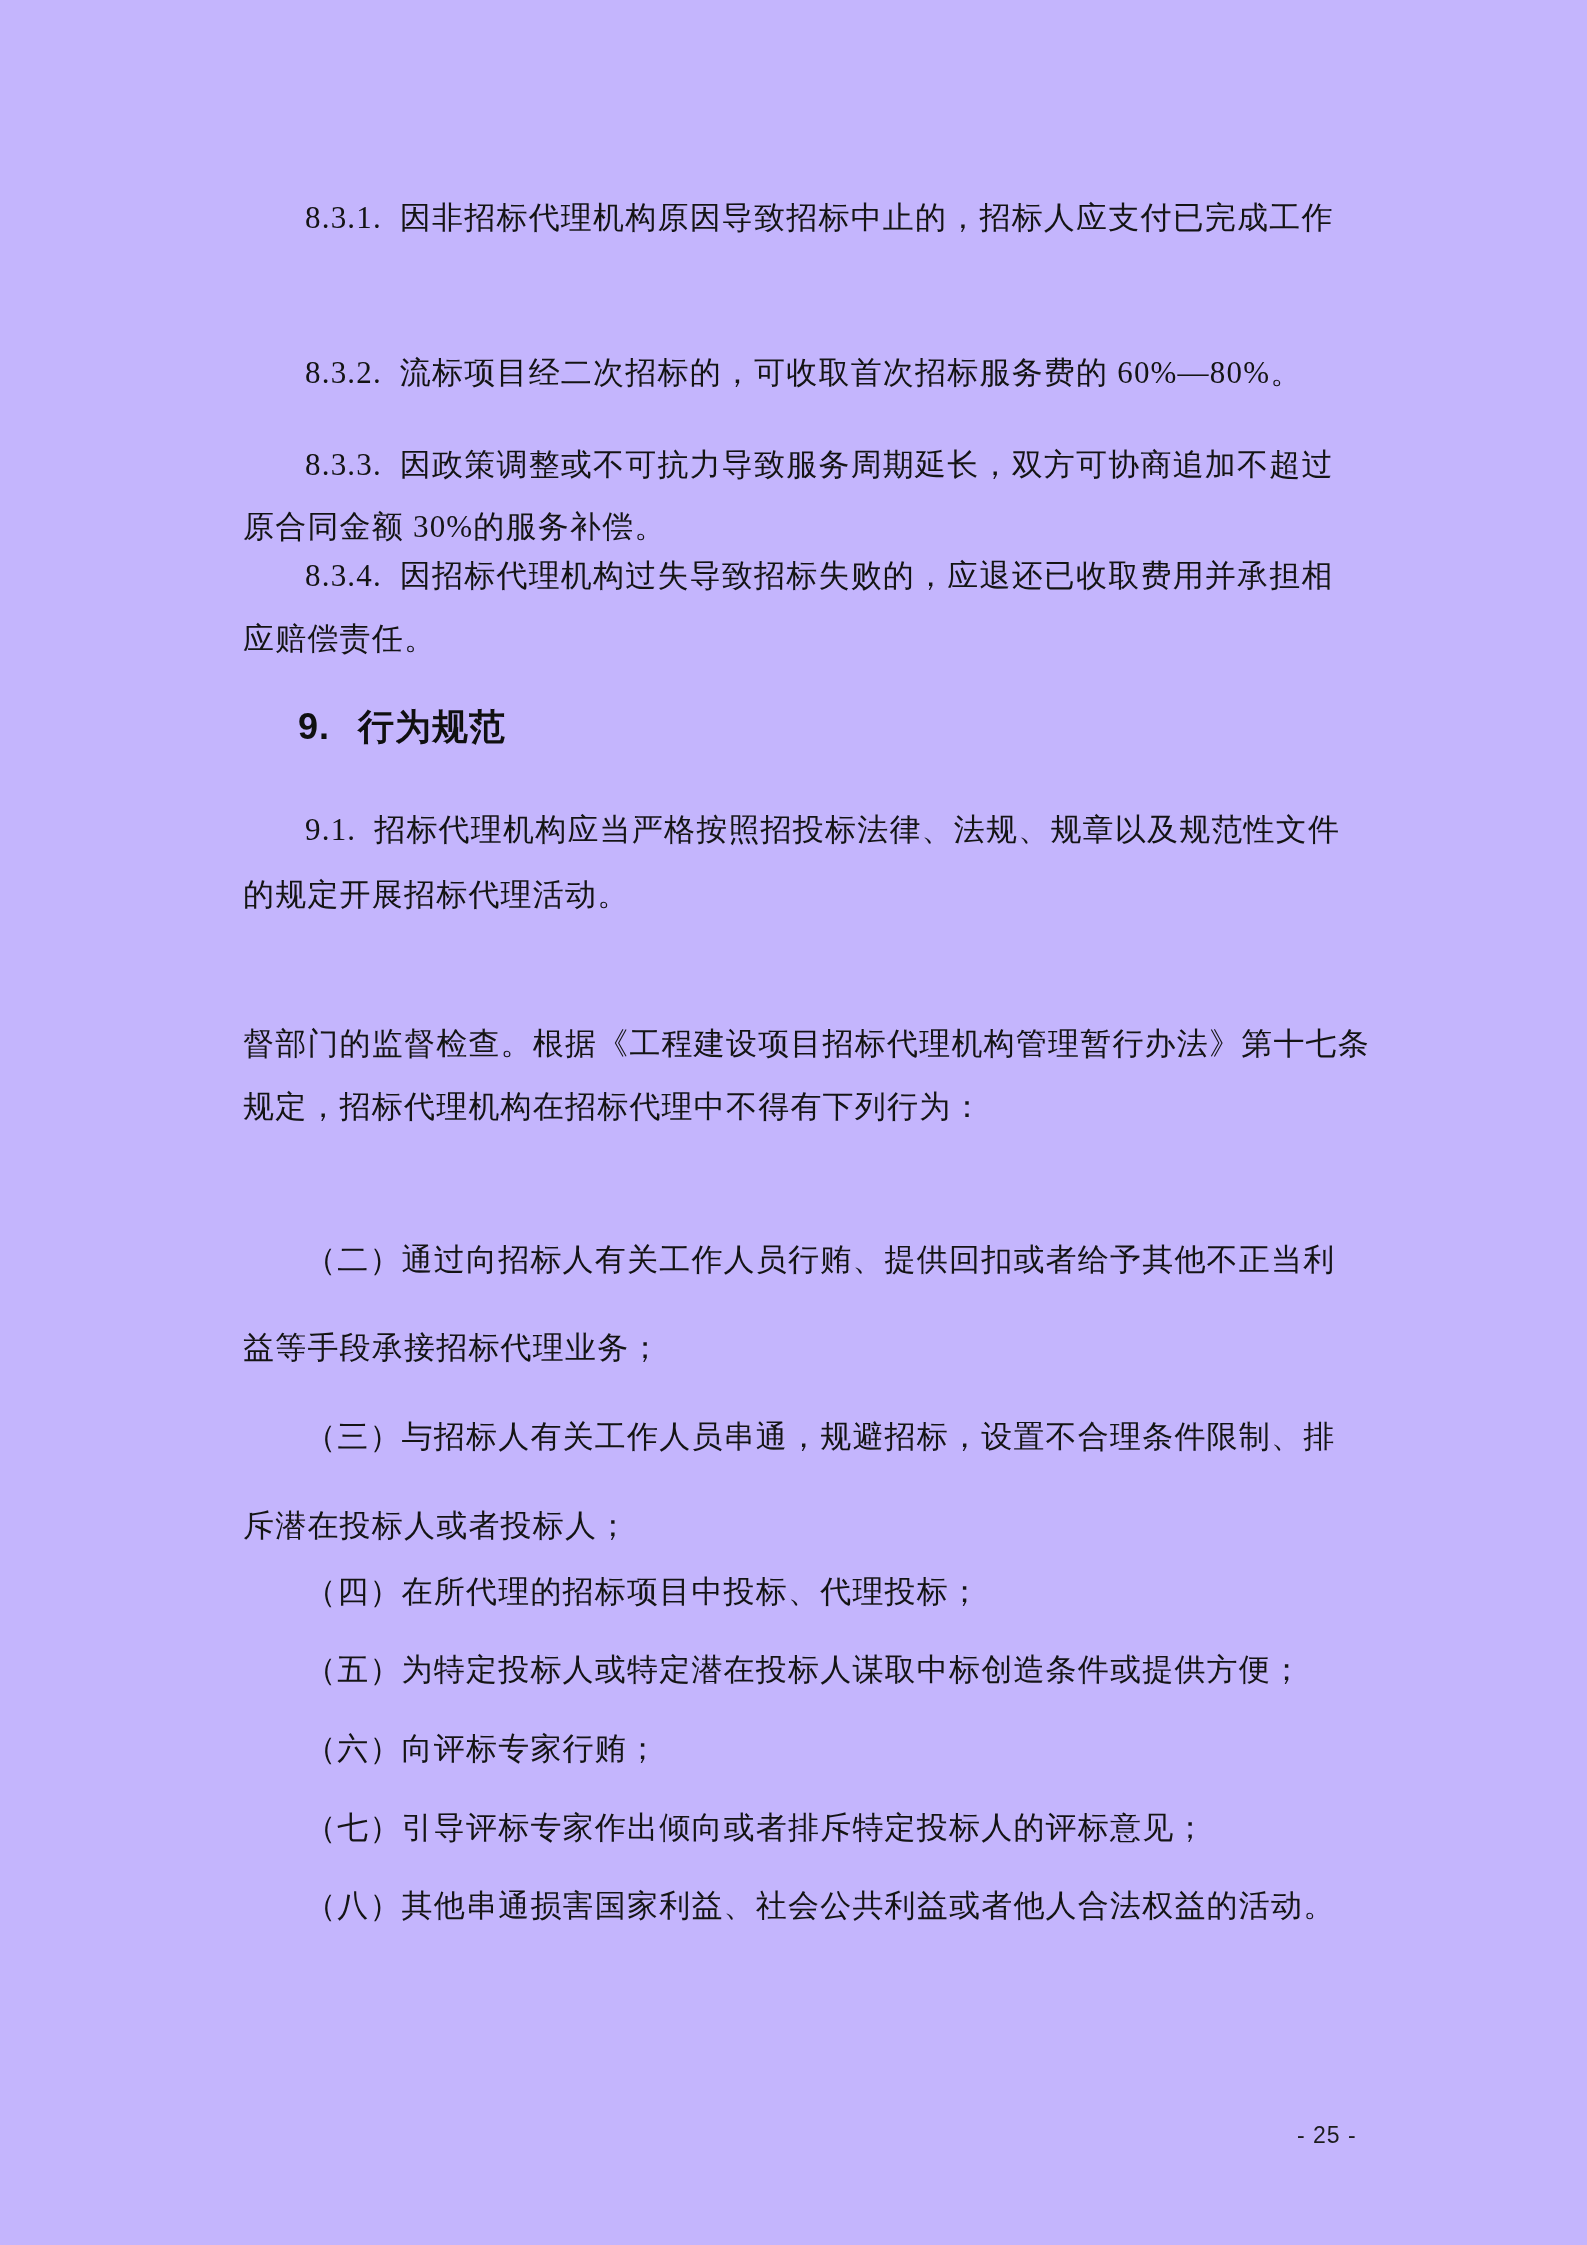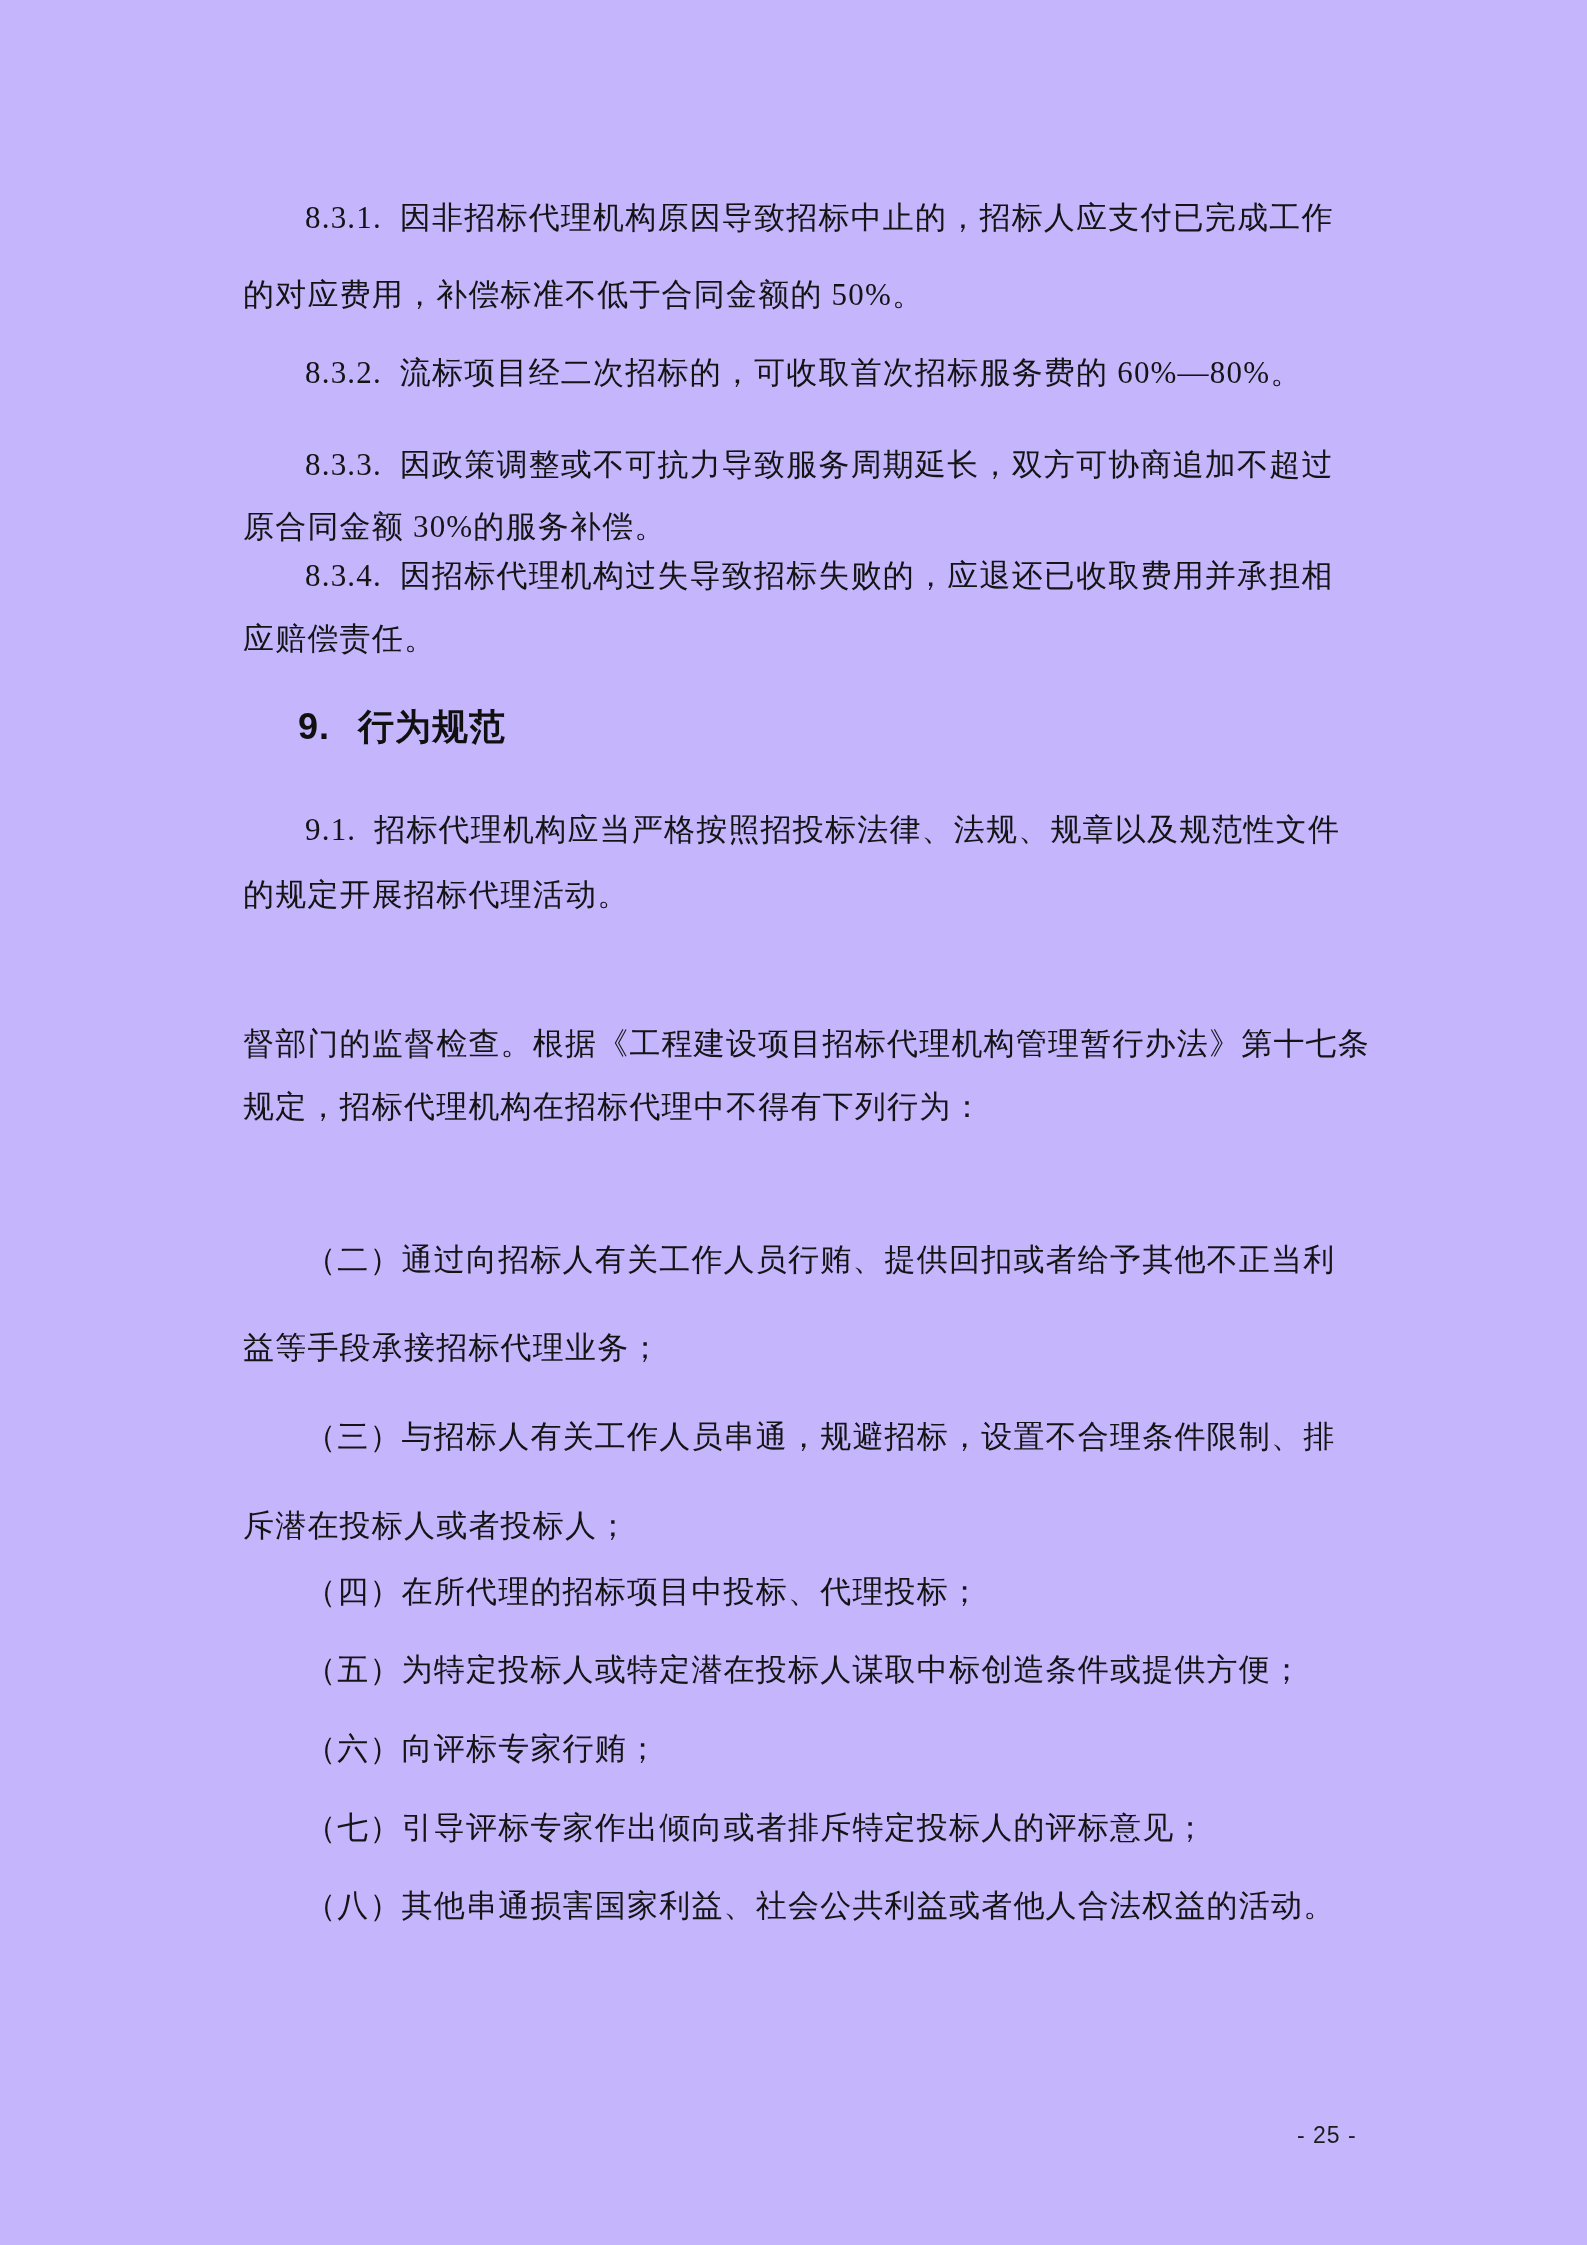--- a/index.html
+++ b/index.html
@@ -54,21 +54,20 @@
   
   .indent { left: 305px; }
   .flush  { left: 243px; }
 </style>
 </head>
 <body>
 
 <div class="page">
 
   <div class="line indent" style="top:200px">8.3.1.  因非招标代理机构原因导致招标中止的，招标人应支付已完成工作</div>
-  <div class="line flush" style="top:277px">的对应费用，补偿标准不低于合同金额的 50%。</div>
 
   <div class="line indent" style="top:355px">8.3.2.  流标项目经二次招标的，可收取首次招标服务费的 60%—80%。</div>
 
   <div class="line indent" style="top:447px">8.3.3.  因政策调整或不可抗力导致服务周期延长，双方可协商追加不超过</div>
   <div class="line flush" style="top:509px">原合同金额 30%的服务补偿。</div>
 
   <div class="line indent" style="top:558px">8.3.4.  因招标代理机构过失导致招标失败的，应退还已收取费用并承担相</div>
   <div class="line flush" style="top:621px">应赔偿责任。</div>
 
   <div class="heading">

